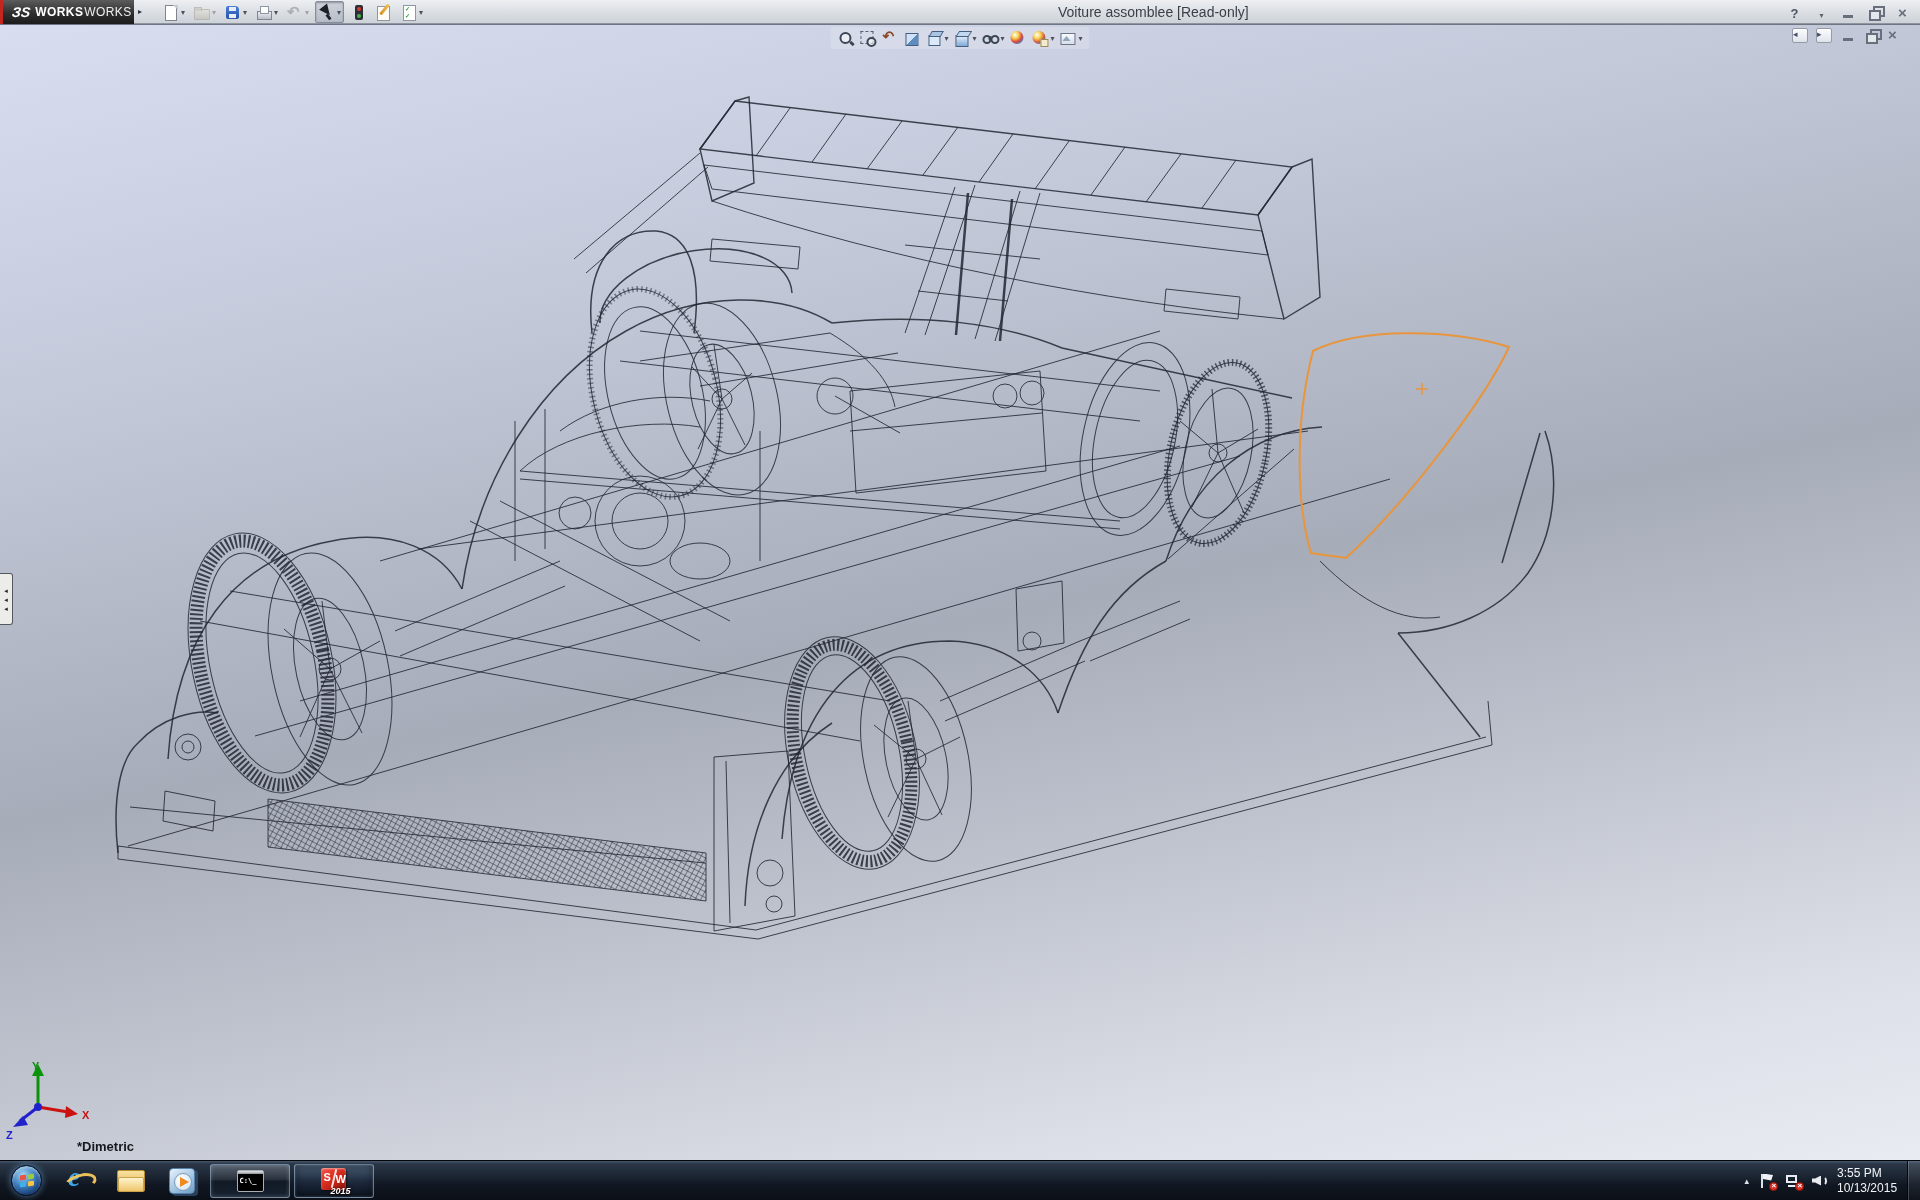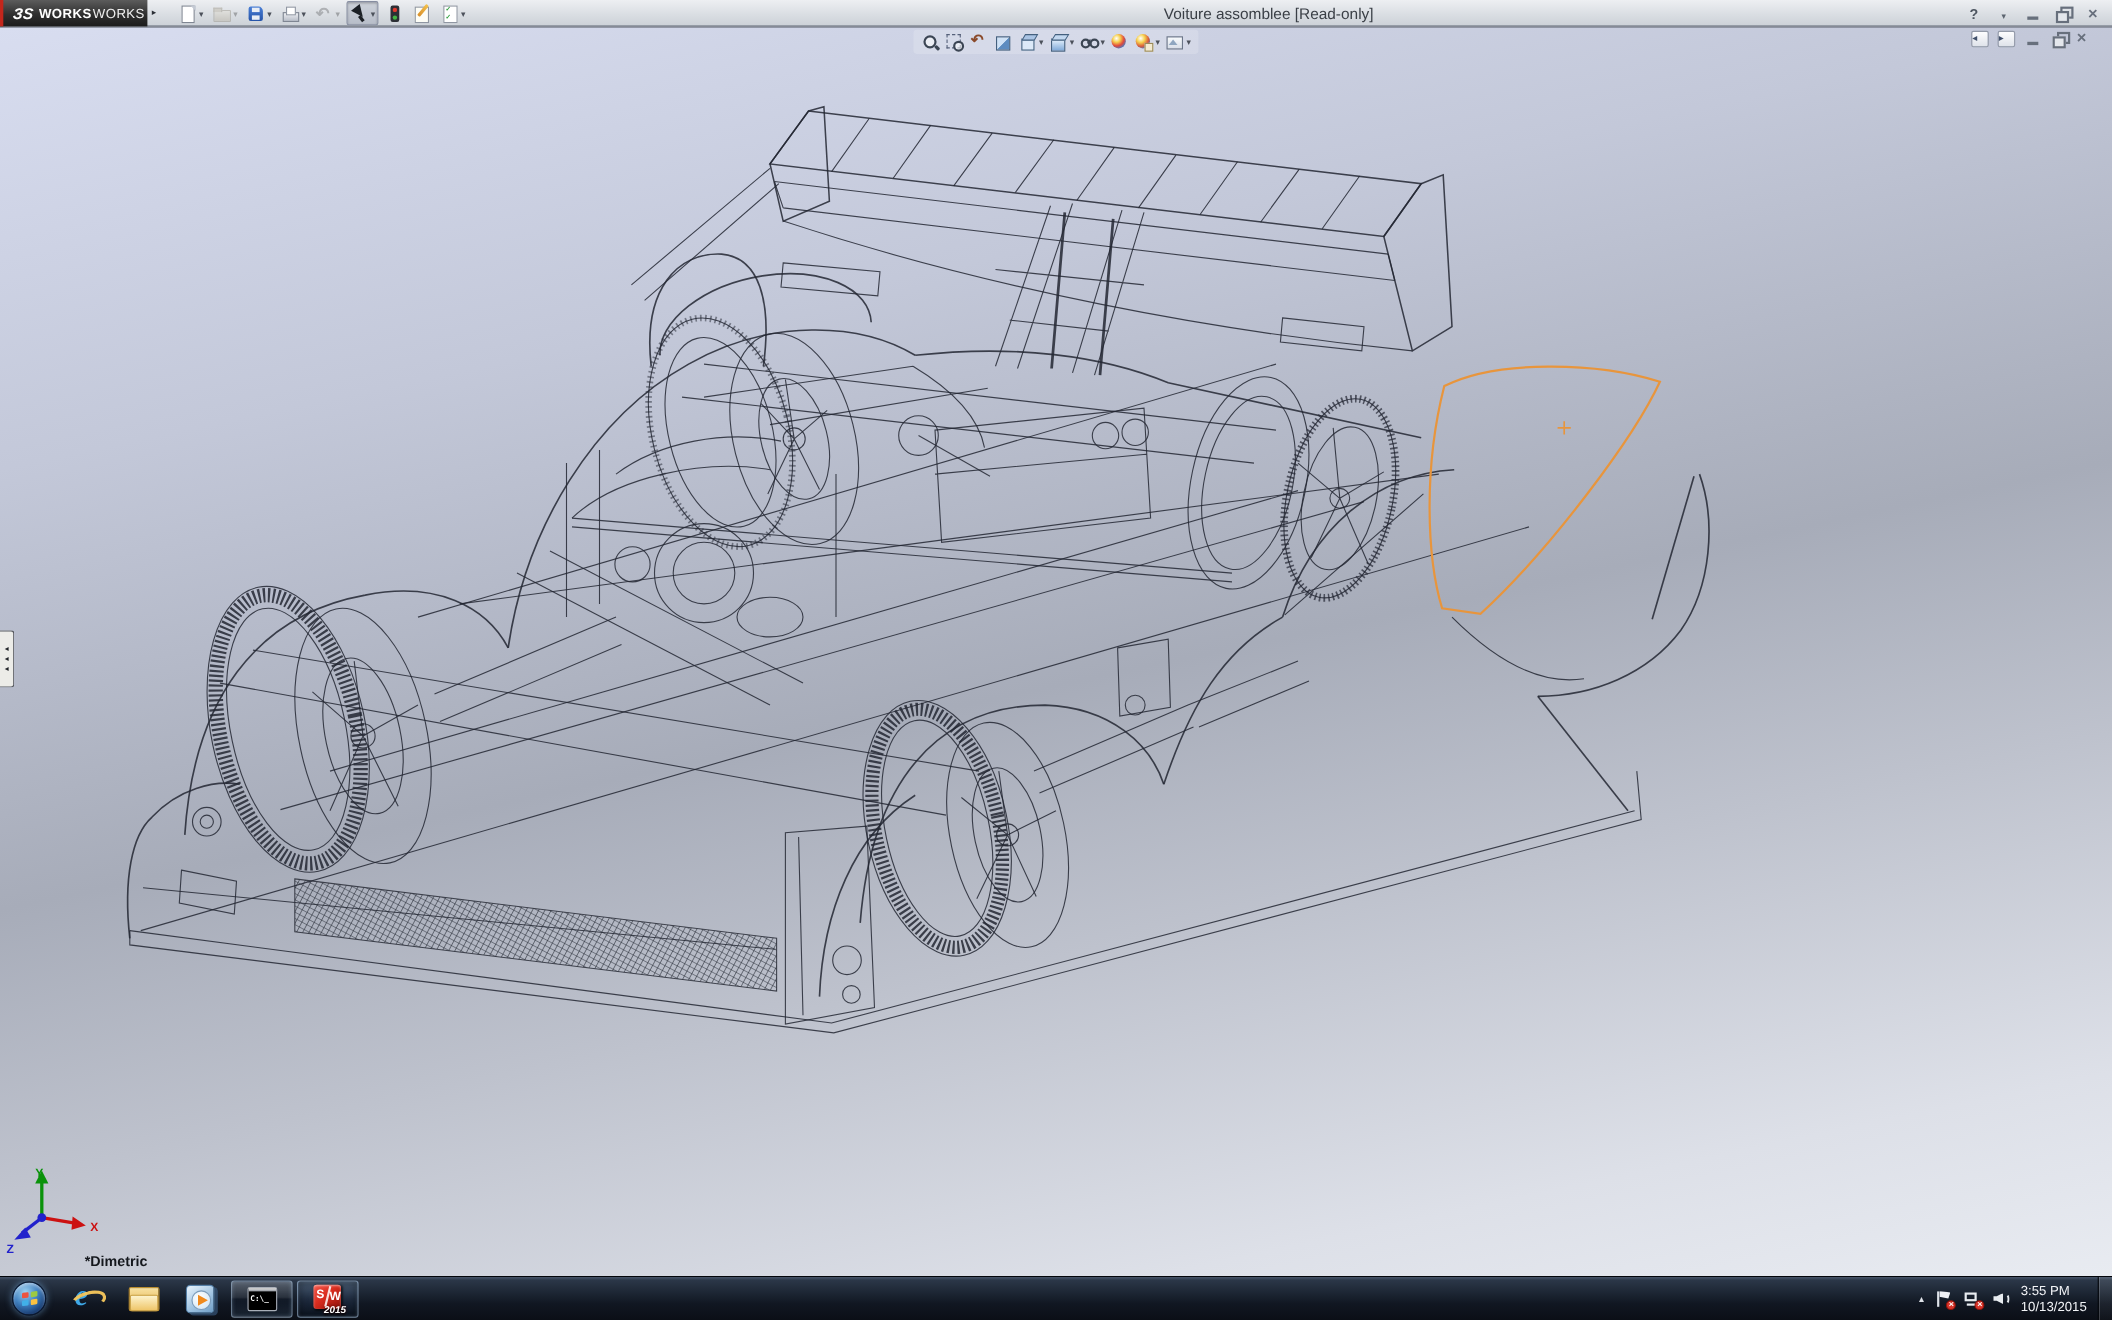--- a/index.html
+++ b/index.html
@@ -87,21 +87,21 @@
   .flyout-tab span{font-size:7px;line-height:7px;color:#1e2126;}
   .view-label{position:absolute;left:29px;top:1114px;font-size:13px;font-weight:700;color:#15181d;margin-left:48px;}
   .triad{position:absolute;left:4px;top:1034px;}
 
   
   .taskbar{position:absolute;left:0;top:1160px;width:1920px;height:40px;
     background:linear-gradient(#46566c 0%,#2b3748 7%,#1a2330 42%,#111722 62%,#0b0f16 100%);
     border-top:1px solid #02050a;display:flex;align-items:center;z-index:30;}
   .tb-apps{display:flex;align-items:center;height:40px;}
   .tb-app{width:52px;height:40px;display:flex;align-items:center;justify-content:center;position:relative;}
-  .tb-app.open{width:56px;height:34px;margin:0 2px;border:1px solid rgba(170,195,220,.55);border-radius:3px;
+  .tb-app.open{width:80px;height:34px;margin:0 2px;border:1px solid rgba(170,195,220,.55);border-radius:3px;
     background:linear-gradient(rgba(255,255,255,.22),rgba(255,255,255,.08) 45%,rgba(10,20,35,.28) 50%,rgba(70,100,130,.22));
     box-shadow:inset 0 0 4px rgba(190,225,255,.25);text-decoration:underline;}
   .tb-app.active{background:linear-gradient(rgba(130,160,195,.38),rgba(45,65,95,.42) 50%,rgba(12,24,40,.5));
     box-shadow:inset 0 0 9px rgba(0,0,0,.55),inset 0 0 3px rgba(180,220,255,.4);}
   .ic-start-orb{width:31px;height:31px;border-radius:50%;position:relative;border:1px solid #0a1830;
     background:radial-gradient(circle at 38% 30%,#9fd4f2 0%,#3e7fc0 42%,#1b3f74 74%,#0d2246 100%);
     box-shadow:0 0 7px rgba(130,190,245,.55),inset 0 2px 3px rgba(255,255,255,.5);}
   .ic-start-orb i{position:absolute;width:6px;height:5px;border-radius:1px;transform:skewY(-8deg);}
   .ic-start-orb i:nth-child(1){left:8px;top:9px;background:#ec5340;}
   .ic-start-orb i:nth-child(2){left:16px;top:8px;background:#9cca43;}

